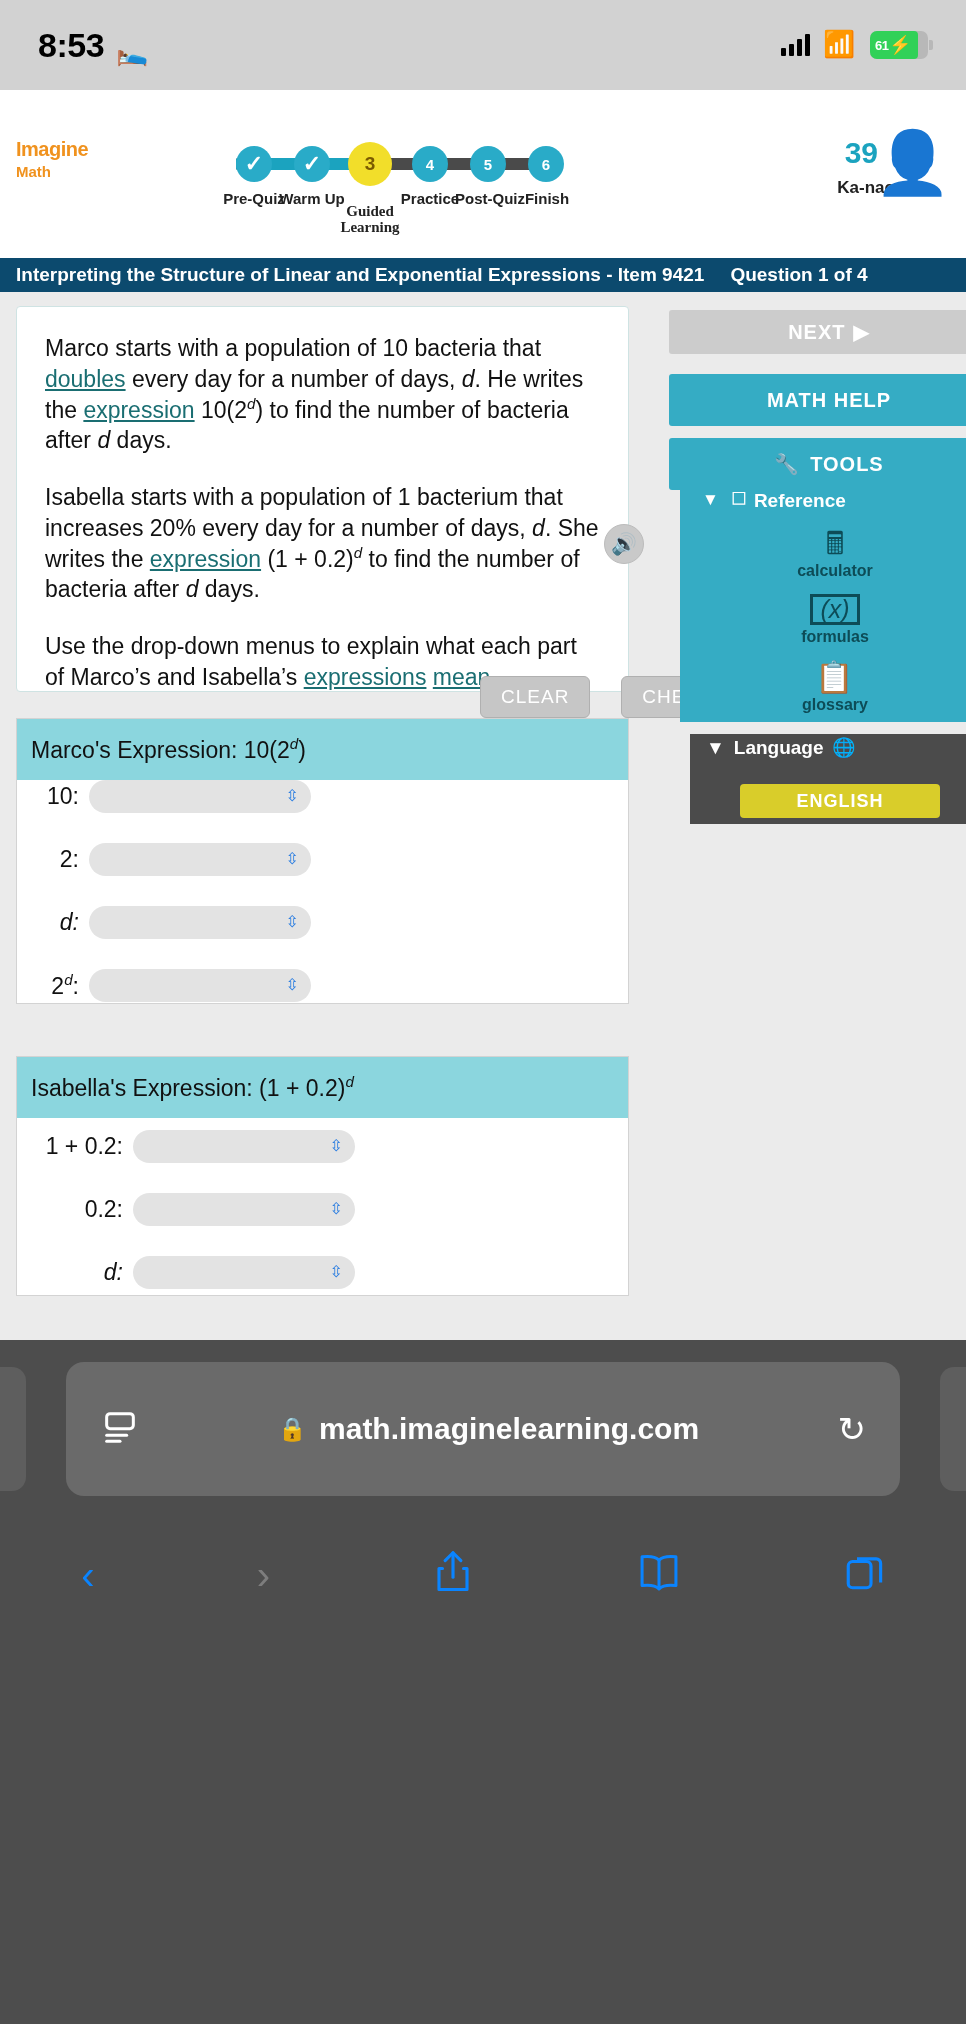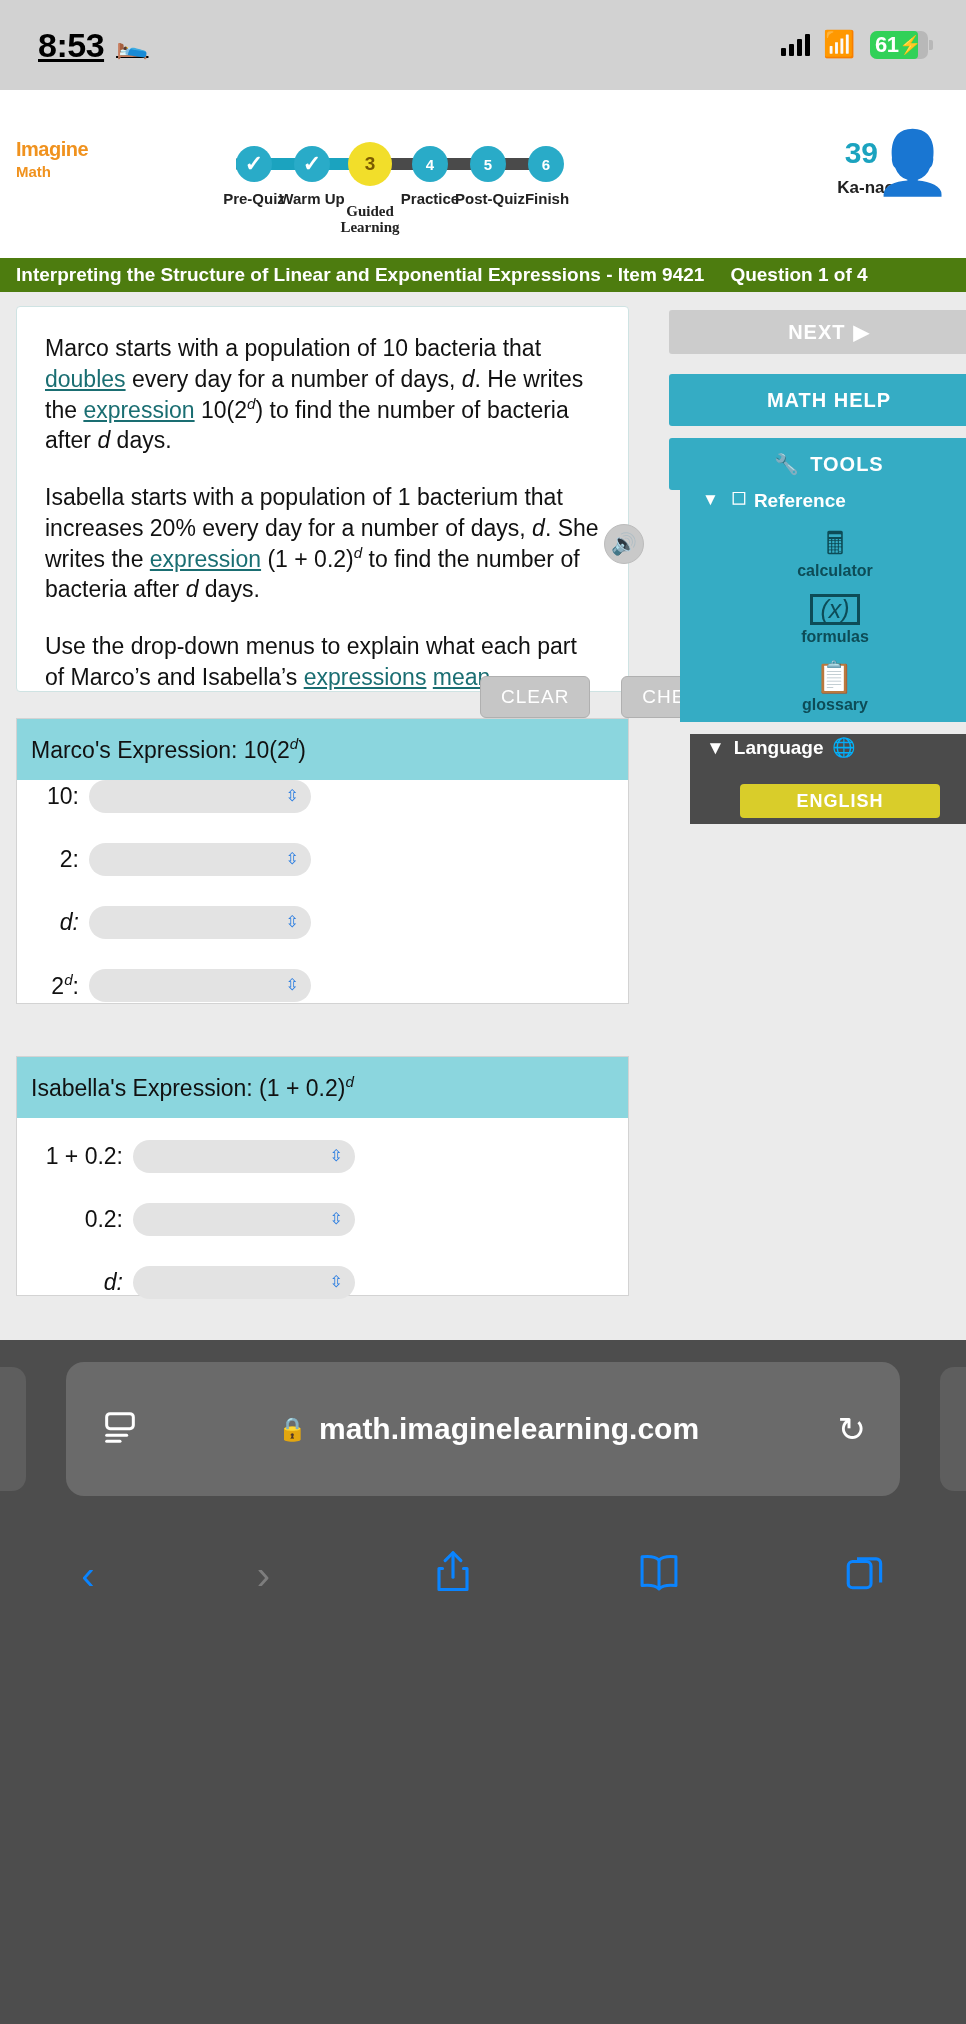--- a/index.html
+++ b/index.html
@@ -10,21 +10,21 @@
     overflow:hidden;
   }
   #page{ position:relative; width:966px; height:2024px; }
 
   
   .statusbar{
     position:absolute; left:0; top:0; width:966px; height:90px;
     background:#d2d2d2; display:flex; align-items:center;
     padding:0 38px; justify-content:space-between;
   }
-  .sb-left{ display:flex; align-items:center; gap:12px;text-decoration:underline; }
+  .sb-left{ display:flex; align-items:flex-end; gap:12px; }
   .sb-time{ font-size:34px; font-weight:bold; color:#000; letter-spacing:-0.5px;}
   .sb-bed{ font-size:26px; color:#000; line-height:1; }
   .sb-right{ display:flex; align-items:center; gap:14px; }
   .bars{ display:flex; align-items:flex-end; gap:3px; height:22px;}
   .bars i{ display:block; width:5px; background:#000; border-radius:1px;}
   .bars i:nth-child(1){height:8px}
   .bars i:nth-child(2){height:12px}
   .bars i:nth-child(3){height:17px}
   .bars i:nth-child(4){height:22px}
   .wifi{ font-size:26px; color:#000; line-height:1; margin-bottom:2px;}
@@ -34,21 +34,21 @@
   }
   .battery::after{
     content:""; position:absolute; right:-5px; top:9px; width:4px;height:10px;
     background:#b8b8b8; border-radius:0 2px 2px 0;
   }
   .battery .fill{
     position:absolute; left:0; top:0; height:28px; width:48px;
     background:#31d158; border-radius:7px 4px 4px 7px;
   }
   .battery .lvl{
-    position:relative; color:#fff; font-size:22px; font-weight:bold;
+    position:relative; color:#fff; font-size:13px; font-weight:bold;
     margin-left:5px; z-index:2; letter-spacing:-0.5px;
   }
   .battery .bolt{ position:relative; z-index:2; color:#fff; font-size:18px; margin-left:1px;}
 
   
   .appheader{
     position:absolute; left:0; top:90px; width:966px; height:168px;
     background:#fff;
   }
   .logo{ position:absolute; left:16px; top:48px; }
@@ -73,21 +73,21 @@
 
   .user{ position:absolute; right:16px; top:40px; width:140px; height:110px;}
   .points{ position:absolute; right:72px; top:6px; color:#1ba3bf; font-size:30px; font-weight:bold;}
   .uname{ position:absolute; right:56px; top:48px; font-size:17px; font-weight:bold; color:#222;}
   .ucaret{ position:absolute; right:32px; top:46px; font-size:18px; color:#111;}
   .avatar{ position:absolute; right:-2px; top:2px; font-size:62px; color:#b6b6b6; line-height:1;}
 
   
   .titlebar{
     position:absolute; left:0; top:258px; width:966px; height:34px;
-    background:#4d7c0f; color:#fff; display:flex; align-items:center;
+    background:#0c4a6e; color:#fff; display:flex; align-items:center;
     padding-left:16px; font-size:19px; font-weight:bold; white-space:nowrap; overflow:hidden;
   }
   .titlebar .q{ margin-left:26px; }
 
   
   .content{
     position:absolute; left:0; top:292px; width:966px; height:1048px;
     background:#ebebeb;
   }
   .qcard{
@@ -311,21 +311,21 @@
           <span></span>
           <span class="ar">⇳</span>
         </span>
       </div>
     </div>
 
     <div class="ecard" style="left:16px; top:764px; width:613px; height:240px;">
       <div class="ehead">
         <span>Isabella's Expression: (1 + 0.2)</span><sup>d</sup>
       </div>
-      <div class="erow" style="margin-top:22px">
+      <div class="erow" style="margin-top:12px">
         <span class="elabel" style="width:92px">1 + 0.2:</span>
         <span class="sel" style="width:222px;margin-left:10px">
           <span></span>
           <span class="ar">⇳</span>
         </span>
       </div>
       <div class="erow" style="margin-top:30px">
         <span class="elabel" style="width:92px">0.2:</span>
         <span class="sel" style="width:222px;margin-left:10px">
           <span></span>

